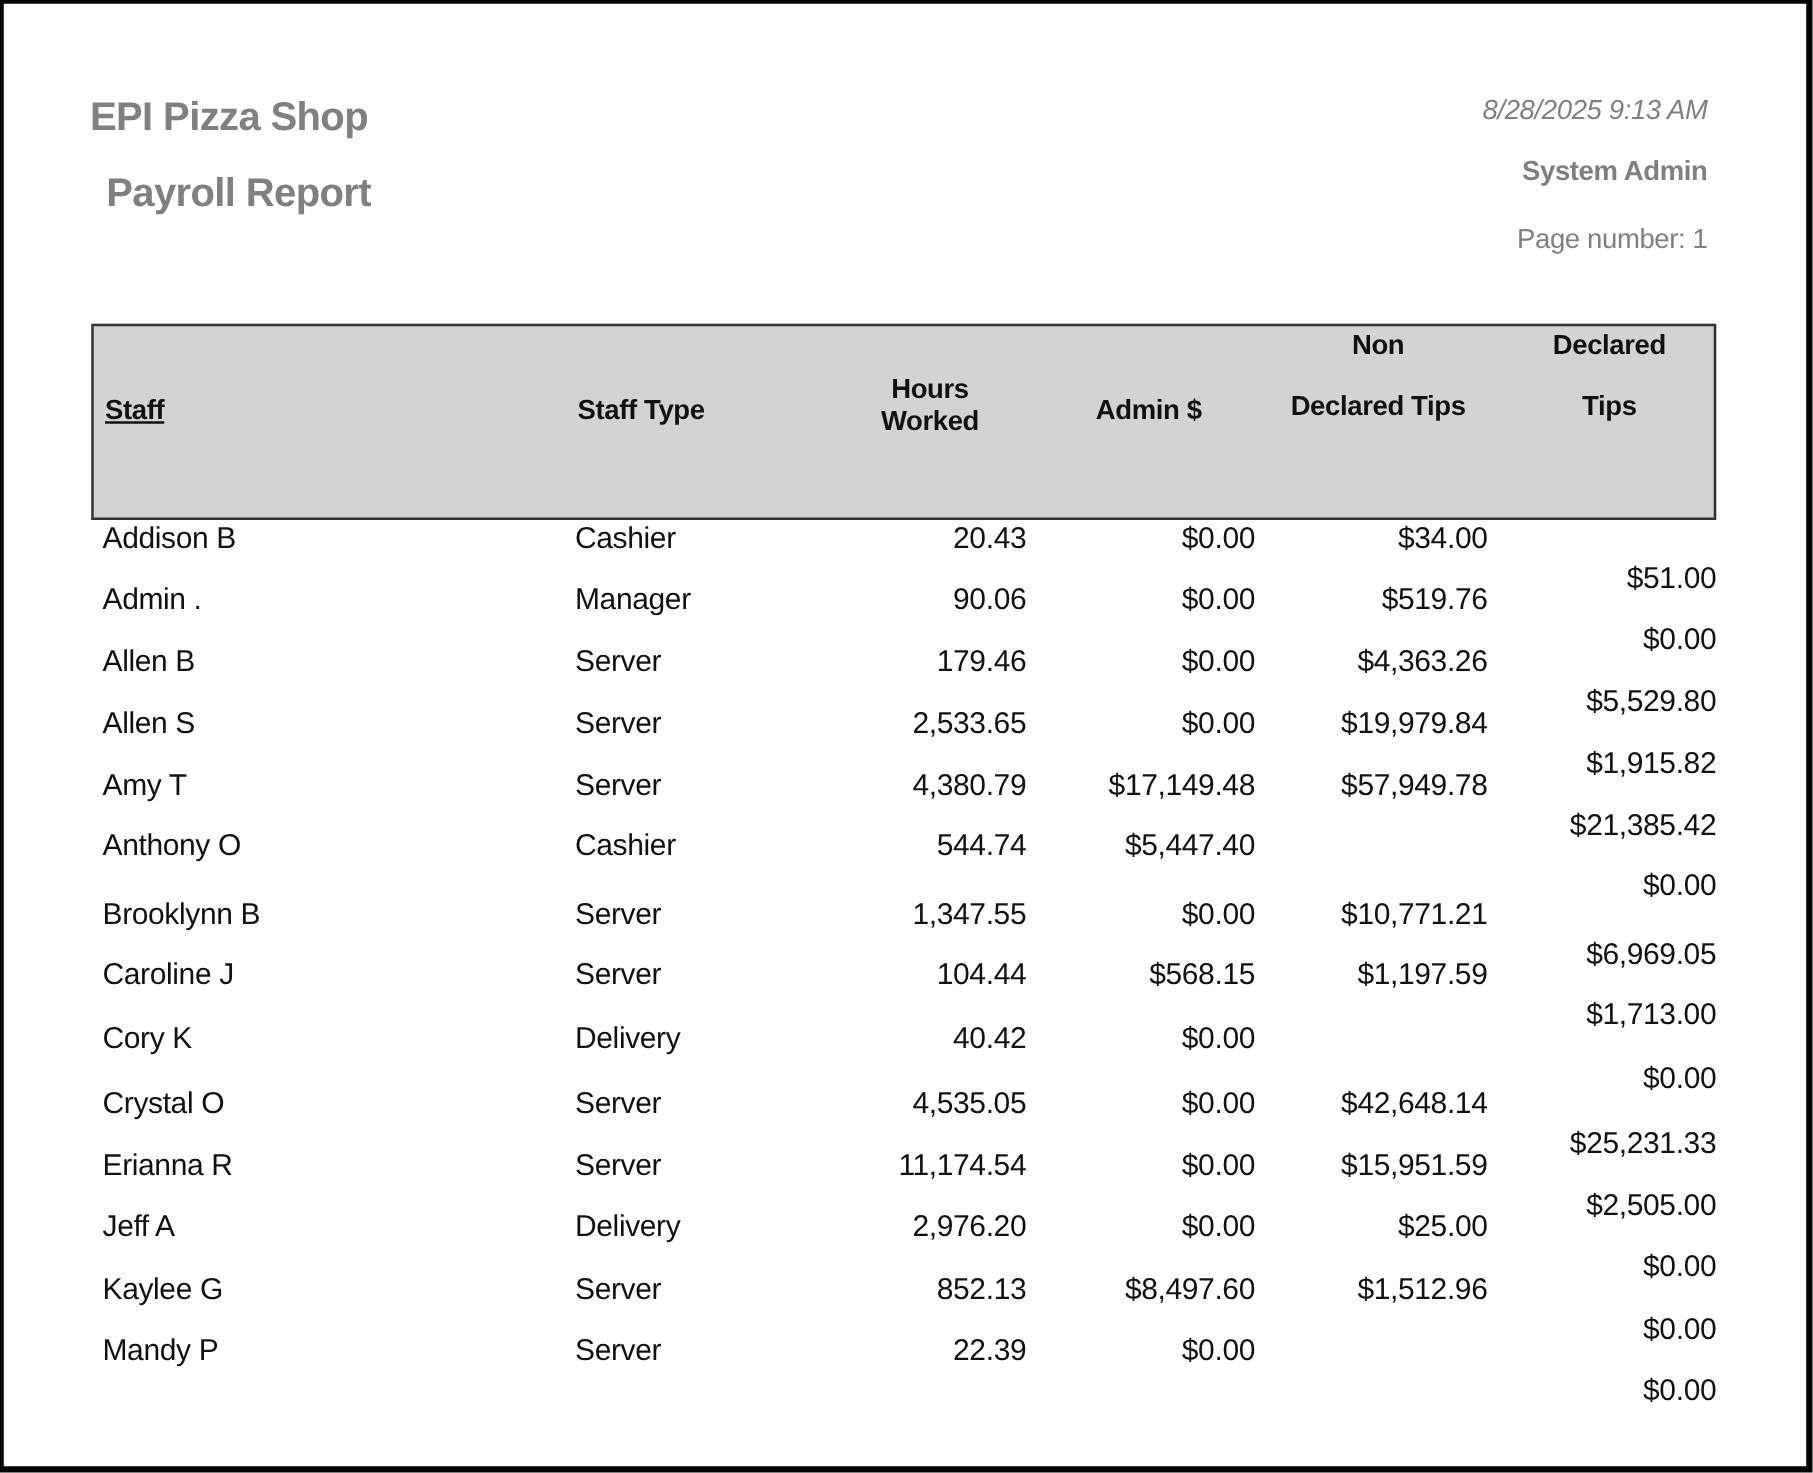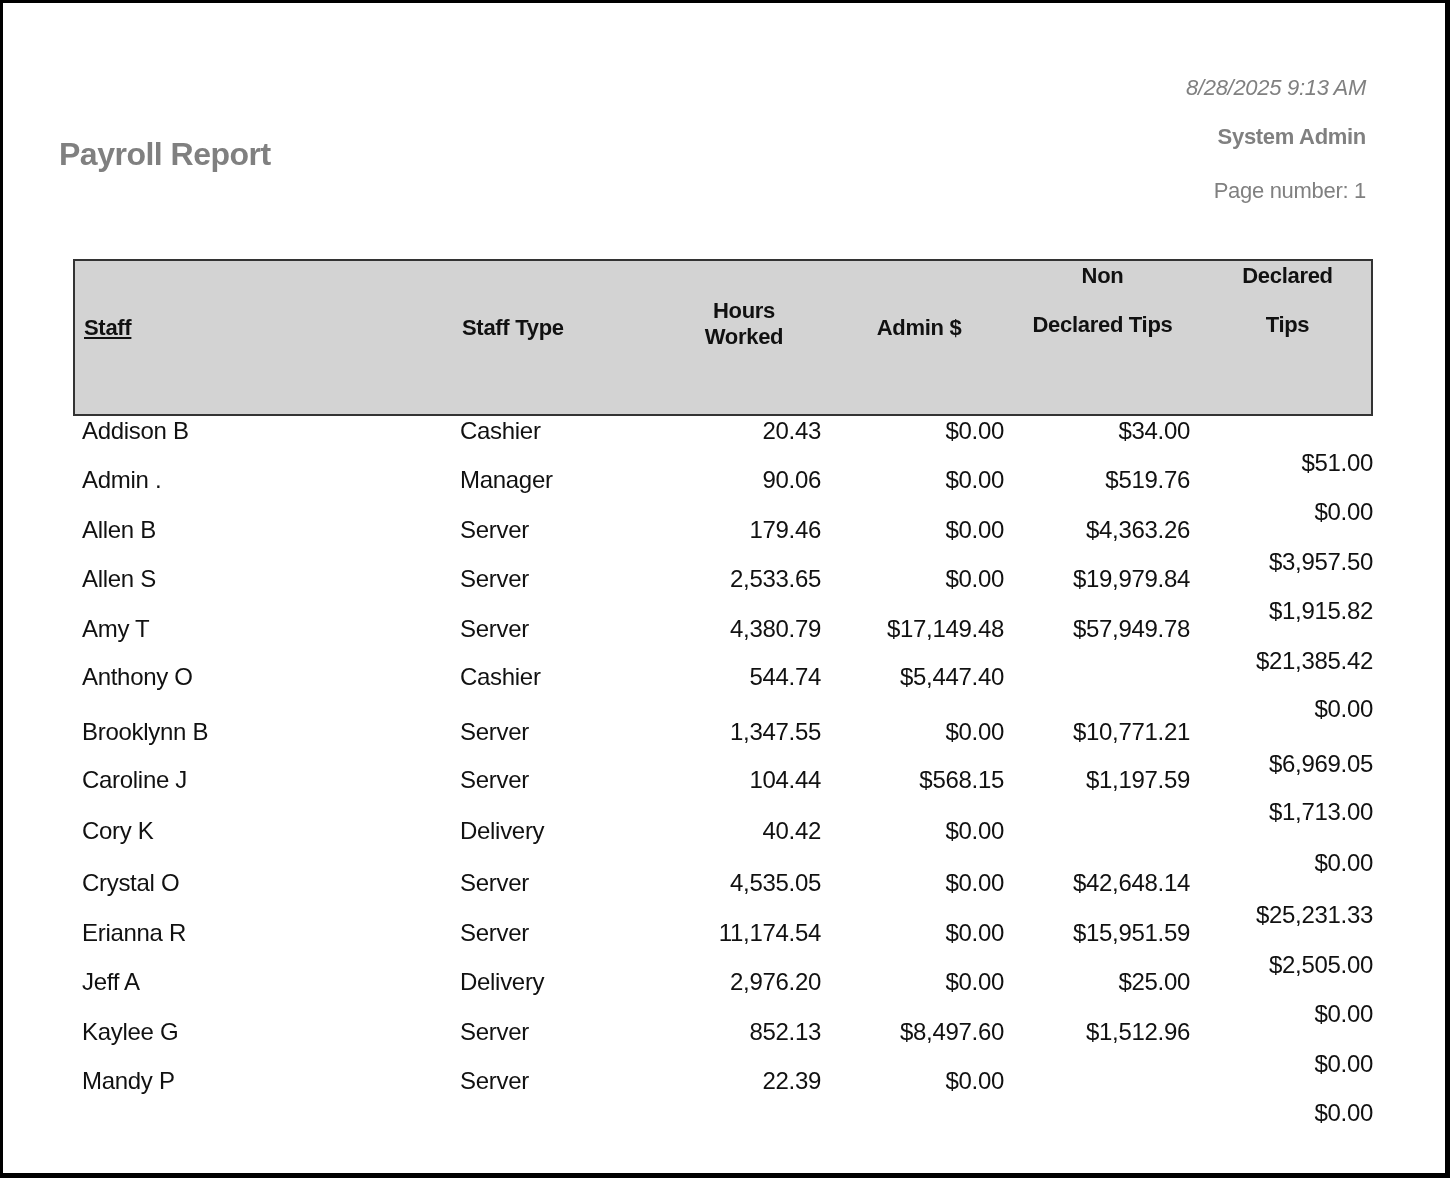--- a/index.html
+++ b/index.html
@@ -28,21 +28,21 @@
     .shop-name {
       position: absolute;
       left: 69px; top: 72px;
       font-size: 32px;
       font-weight: bold;
       color: #808080;
       letter-spacing: -0.5px;
     }
     .report-title {
       position: absolute;
-      left: 56px; top: 133px;
+      left: 82px; top: 133px;
       font-size: 32px;
       font-weight: bold;
       color: #808080;
       letter-spacing: -0.5px;
     }
     .meta {
       position: absolute;
       right: 79px;
       text-align: right;
       font-size: 22px;
@@ -103,20 +103,21 @@
     .c-nondecl { right: 183px; text-align: right; }
     .c-decl { right: 0px; text-align: right; margin-top: 32px; }
     .total-row { font-weight: bold; }
     .c-total-label { right: 718px; text-align: right; }
   </style>
 </head>
 <body>
 
 <div class="frame">
 
+  <div class="shop-name">EPI Pizza Shop</div>
   <div class="report-title">Payroll Report</div>
 
   <div class="meta datetime">8/28/2025 9:13 AM</div>
   <div class="meta user">System Admin</div>
   <div class="meta page">Page number: 1</div>
 
   <div class="table-header">
     <div class="th th-staff">Staff</div>
     <div class="th th-type">Staff Type</div>
     <div class="th th-hours">
@@ -149,21 +150,21 @@
     <span class="cell c-total">$0.00</span>
     <span class="cell c-nondecl">$519.76</span>
     <span class="cell c-decl">$0.00</span>
   </div>
   <div class="row" style="top:513px">
     <span class="cell c-staff">Allen B</span>
     <span class="cell c-type">Server</span>
     <span class="cell c-hours">179.46</span>
     <span class="cell c-total">$0.00</span>
     <span class="cell c-nondecl">$4,363.26</span>
-    <span class="cell c-decl">$3,957.50</span>
+    <span class="cell c-decl">$5,529.80</span>
   </div>
   <div class="row" style="top:562px">
     <span class="cell c-staff">Allen S</span>
     <span class="cell c-type">Server</span>
     <span class="cell c-hours">2,533.65</span>
     <span class="cell c-total">$0.00</span>
     <span class="cell c-nondecl">$19,979.84</span>
     <span class="cell c-decl">$1,915.82</span>
   </div>
   <div class="row" style="top:612px">

